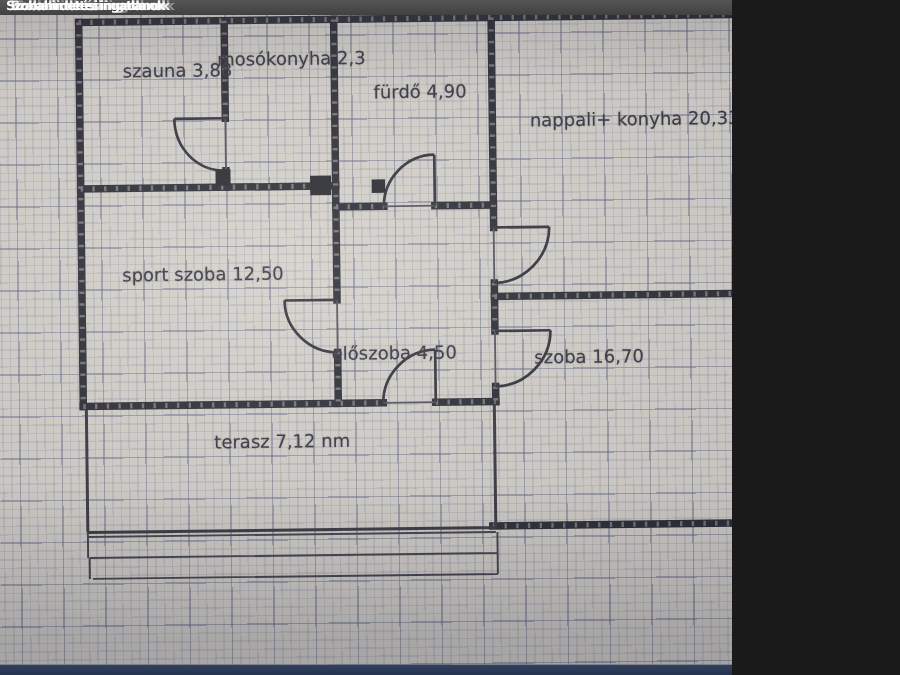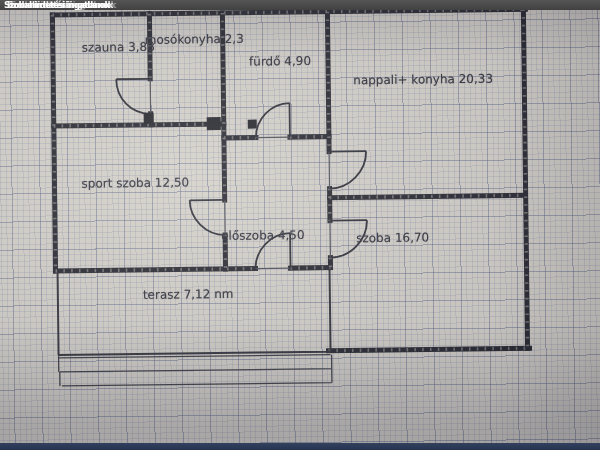--- a/index.html
+++ b/index.html
@@ -1,17 +1,17 @@
 <!DOCTYPE html>
 <html><head>
 <meta charset="utf-8">
 <style>
   html,body{margin:0;padding:0;background:#1a1a1a;}
   .screen{
-    position:relative;width:600px;height:450px;overflow:hidden;
+    position:relative;width:488px;height:450px;overflow:hidden;
     font-family:"DejaVu Sans",sans-serif;background:#d2cec8;
   }
   
   .topbar{
     position:absolute;left:0;top:0;width:600px;height:10px;
     background:linear-gradient(to bottom,#555,#414141);
     z-index:30;display:flex;align-items:flex-start;
   }
   .topbar-text{
     color:#fff;font-size:9px;font-weight:bold;line-height:10px;

